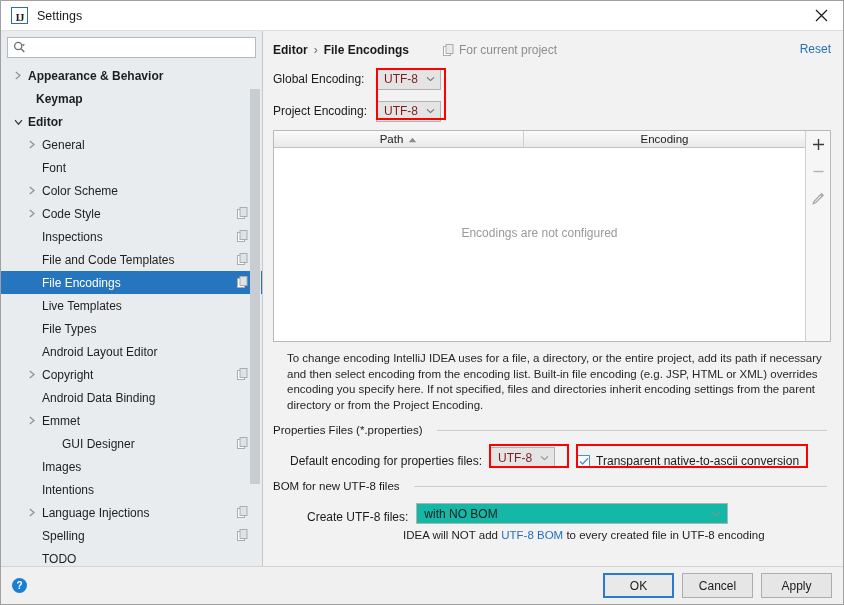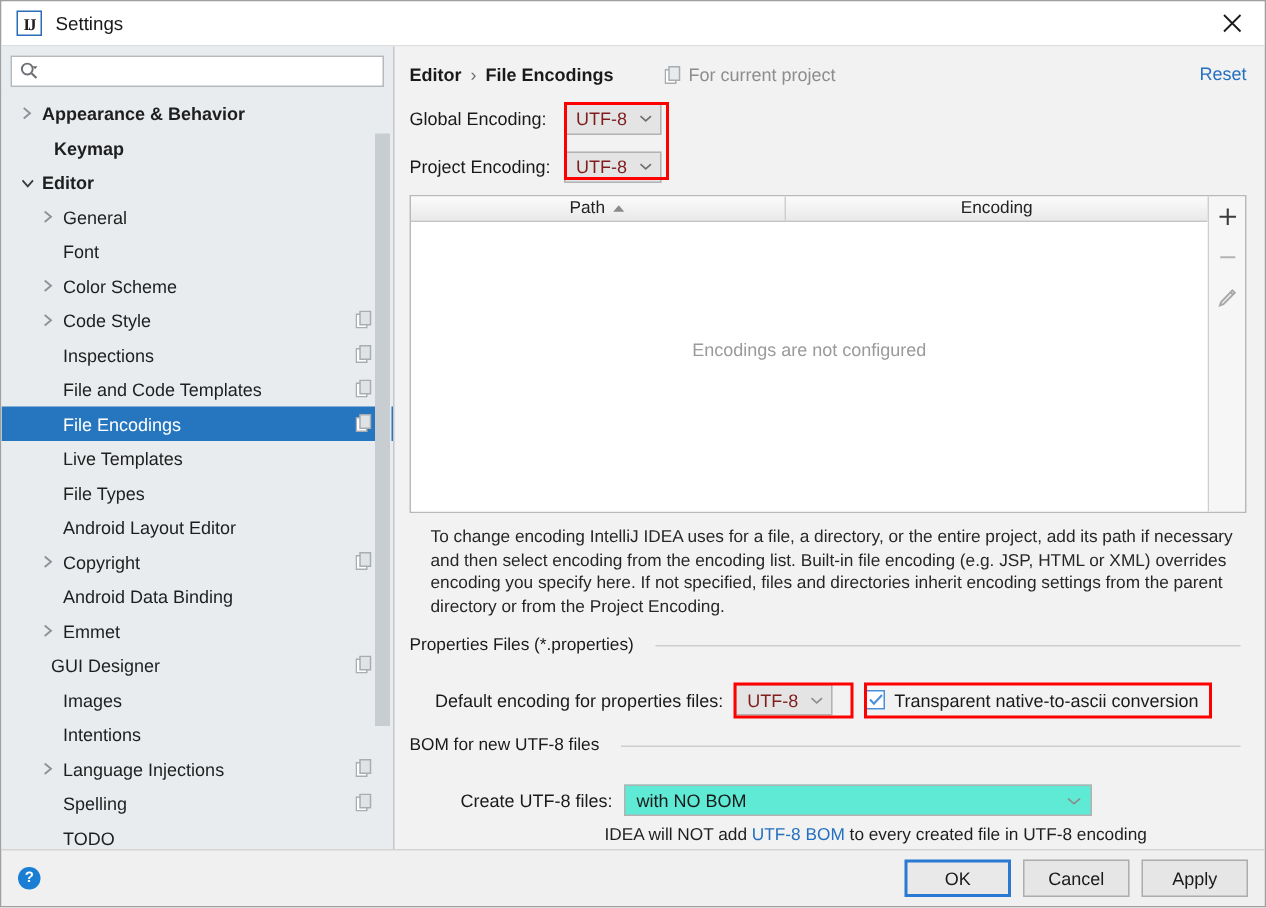--- a/index.html
+++ b/index.html
@@ -196,35 +196,35 @@
   .group {
     margin-top: 11px; position: relative;
   }
   .group-title-row {
     display: flex; align-items: center; gap: 14px;
   }
   .group-title { font-size: 11.5px; color: #1a1a1a; white-space: nowrap; }
   .group-rule { flex: 1; height: 1px; background: #cdcdcd; margin-right: 4px;}
 
   .field-row {
-    display: flex; align-items: center; height: 25px; margin-top: 18px;
+    display: flex; align-items: flex-end; height: 25px; margin-top: 7px;
     padding-left: 17px; position: relative;
   }
   .field-label { font-size: 12px; color: #1a1a1a; margin-right: 8px; }
   .checkbox-wrap {
     display: inline-flex; align-items: center; gap: 6px;
     font-size: 12px; color: #1a1a1a; cursor: default;
   }
   .cb {
     width: 13px; height: 13px; background: #fff;
     border: 1px solid #4a90d9;
     display: inline-flex; align-items: center; justify-content: center;
   }
   .wide-combo {
-    height: 21px; width: 312px; background: #5eead4;
+    height: 21px; width: 312px; background: #14b8a6;
     border: 1px solid #b2b2b2;
     display: inline-flex; align-items: center; justify-content: space-between;
     padding: 0 6px 0 7px; font-size: 12px; color: #1a1a1a; cursor: default;
   }
   .hint {
     margin-top: 5px; padding-left: 130px; font-size: 11.5px; color: #1e1e1e;
   }
   .hint a { color: #2470c0; text-decoration: none; cursor: default; }
 
   
@@ -387,21 +387,21 @@
           <span class="tree-label">Android Data Binding</span>
         </div>
         <div class="tree-item" style="padding-left: 24px;">
           <span class="tree-arrow">
             <svg width="8" height="9" viewBox="0 0 8 9">
               <path d="M1.8 1 L6 4.5 L1.8 8" stroke="#8d9298" stroke-width="1.25" fill="none"></path>
             </svg>
           </span>
           <span class="tree-label">Emmet</span>
         </div>
-        <div class="tree-item" style="padding-left: 16px;">
+        <div class="tree-item" style="padding-left: 16px; margin-left: 28px;">
           <span class="tree-arrow"></span>
           <span class="tree-label">GUI Designer</span>
           <span class="tree-scope-icon"><svg width="11" height="12" viewBox="0 0 11 12">
               <rect x="0.5" y="2.5" width="7" height="9" fill="#ffffff" stroke="#a9adb1" stroke-width="1"></rect>
               <rect x="3" y="0.5" width="7" height="9" fill="#dfe3e6" stroke="#a9adb1" stroke-width="1"></rect>
             </svg></span>
         </div>
         <div class="tree-item" style="padding-left: 24px;">
           <span class="tree-arrow"></span>
           <span class="tree-label">Images</span>

